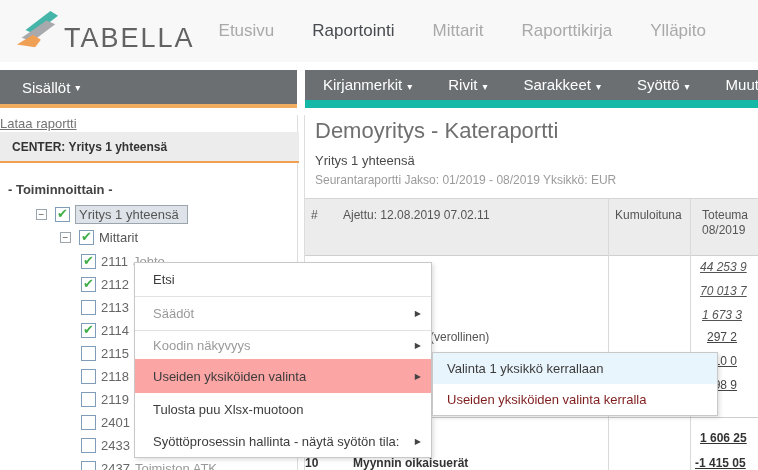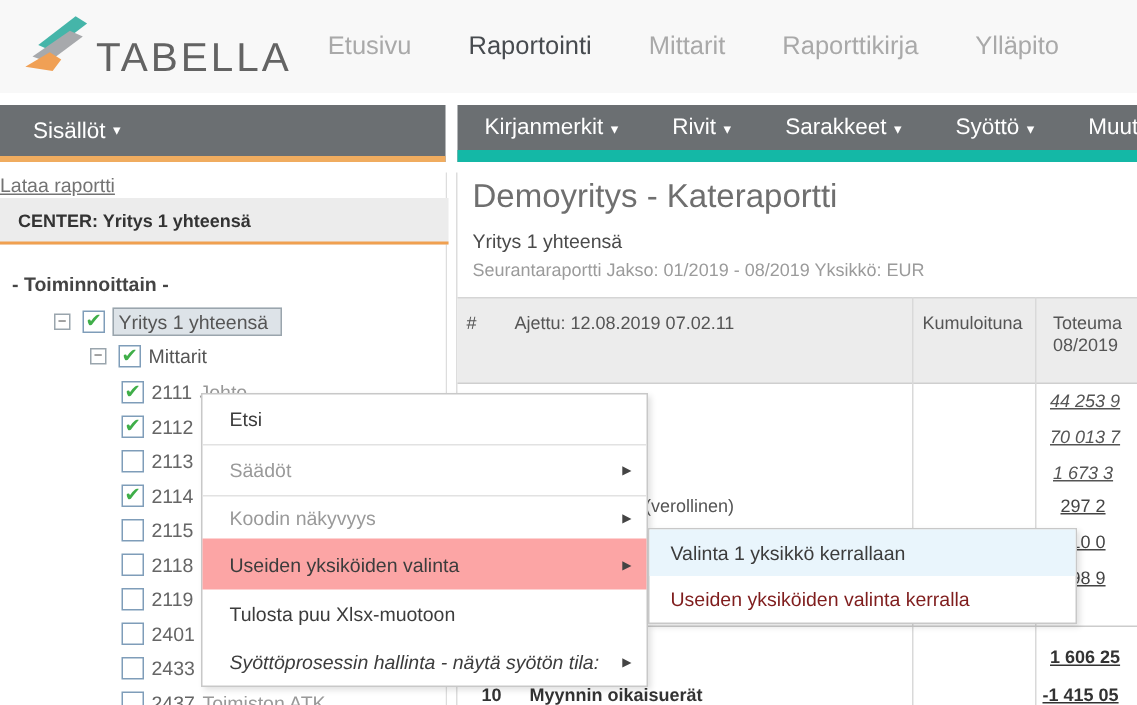--- a/index.html
+++ b/index.html
@@ -65,21 +65,21 @@
   .th-col3 { position:absolute; left:397px; top:9px; line-height:15px; }
 
   .col-line { position:absolute; top:128px; bottom:0; width:1px; background:#d9d9d9; }
   .section-line { position:absolute; left:0; top:347px; width:453px; height:1px; background:#ccc; }
 
   .trow { position:absolute; font-size:12px; color:#444; white-space:nowrap; }
   .trow .val { position:absolute; white-space:nowrap;text-decoration:underline; }
   .italic { font-style:italic; color:#555; }
   .boldrow { font-weight:bold; color:#333; }
   .row-label { position:absolute; left:125px; color:#555; }
-  .row-code { position:absolute; left:16px; font-weight:bold; color:#333; }
+  .row-code { position:absolute; left:0; font-weight:bold; color:#333; }
   .row-name { position:absolute; left:48px; font-weight:bold; color:#333; }
 
   
   .ctx-menu { position:absolute; left:134px; top:262px; width:298px; background:#fff;
     border:1px solid #c8c8c8; box-shadow:2px 2px 4px rgba(0,0,0,0.12); z-index:10; }
   .ctx-item { position:relative; display:flex; align-items:center; padding-left:18px;
     font-size:13px; color:#3c3c3c; cursor:pointer; }
   .ctx-item.muted { color:#9a9a9a; }
   .ctx-item.hl { background:#fca5a5; }
   .ctx-sep { height:1px; background:#e2e2e2; margin:0; }
@@ -273,21 +273,21 @@
     <span>Koodin näkyvyys</span>
     <span class="sub-arrow">▶</span>
   </div>
   <div class="ctx-item hl" style="height:34px;">
     <span>Useiden yksiköiden valinta</span>
     <span class="sub-arrow">▶</span>
   </div>
   <div class="ctx-item" style="height:32px;">
     <span>Tulosta puu Xlsx-muotoon</span>
   </div>
-  <div class="ctx-item" style="height:32px;font-style:italic;">
+  <div class="ctx-item" style="height:32px;">
     <span>Syöttöprosessin hallinta - näytä syötön tila:</span>
     <span class="sub-arrow">▶</span>
   </div>
 </div>
 
 <div class="sub-menu">
   <div class="sub-item hl">
     <span>Valinta 1 yksikkö kerrallaan</span>
   </div>
   <div class="sub-item muted">

